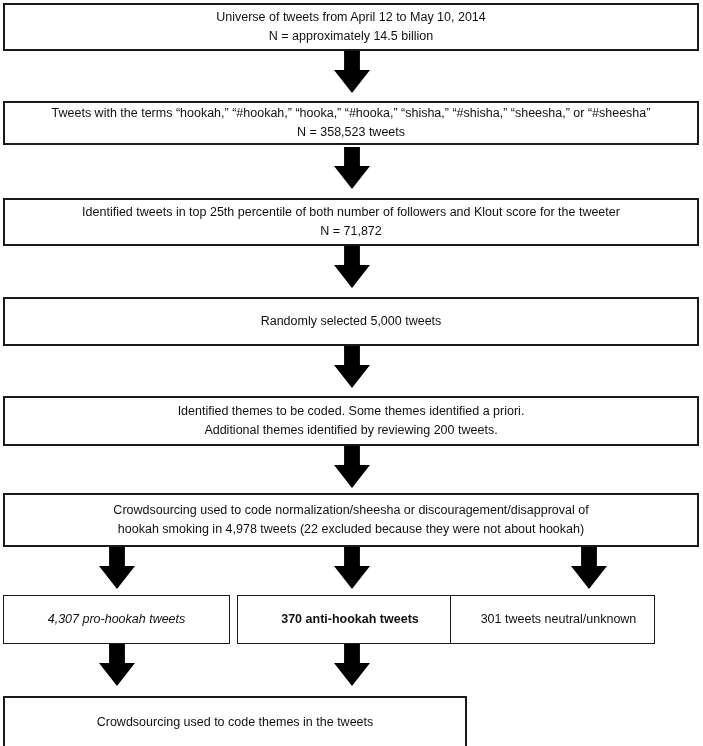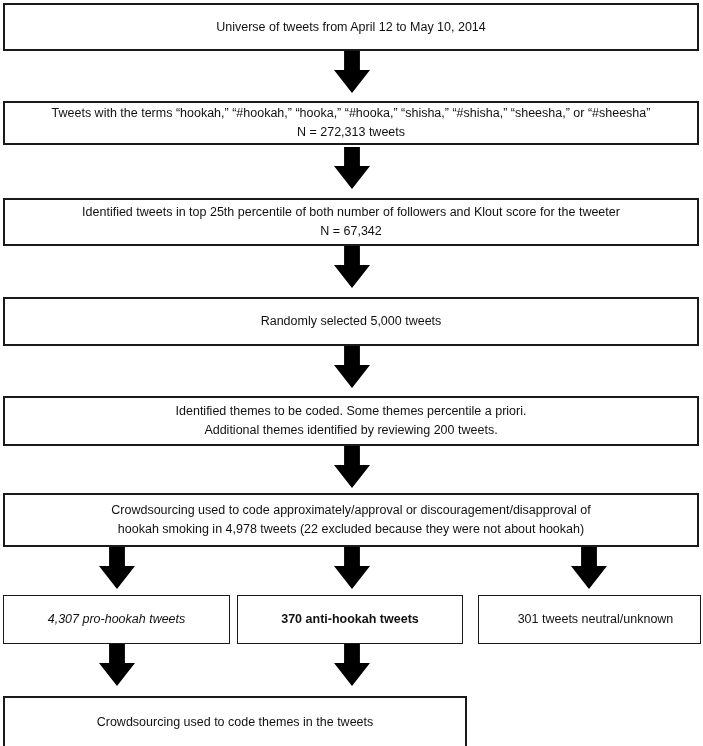--- a/index.html
+++ b/index.html
@@ -35,21 +35,21 @@
   .fullw { left: 3px; width: 696px; }
   .box-1 { top: 3px;   height: 48px; }
   .box-2 { top: 101px; height: 44px; }
   .box-3 { top: 198px; height: 48px; }
   .box-4 { top: 297px; height: 49px; }
   .box-5 { top: 396px; height: 50px; }
   .box-6 { top: 493px; height: 54px; }
   .branch { top: 595px; height: 49px; border-width: 1.5px; }
   .branch-1 { left: 3px;   width: 227px; font-style: italic; }
   .branch-2 { left: 237px; width: 226px; font-weight: bold; }
-  .branch-3 { left: 478px; width: 223px; padding-left: 12px; }
+  .branch-3 { left: 450px; width: 205px; padding-left: 12px; }
   .box-final { top: 696px; left: 3px; width: 464px; height: 53px; }
   .arrow {
     position: absolute;
     width: 36px;
     height: 42px;
     background: #000000;
     clip-path: polygon(28% 0, 72% 0, 72% 45%, 100% 45%, 50% 100%, 0 45%, 28% 45%);
   }
   .ax-mid   { left: 334px; }
   .ax-left  { left: 99px;  }
@@ -62,53 +62,54 @@
   .a6 { top: 547px; }
   .a7 { top: 644px; }
 </style>
 </head>
 <body>
 
 <div class="canvas">
 
   <div class="flowbox fullw box-1">
     <span>Universe of tweets from April 12 to May 10, 2014</span>
+    <span>N = approximately 14.5 billion</span>
   </div>
 
   <div class="arrow ax-mid a1"></div>
 
   <div class="flowbox fullw box-2">
     <span>Tweets with the terms “hookah,” “#hookah,” “hooka,” “#hooka,” “shisha,” “#shisha,” “sheesha,” or “#sheesha”</span>
-    <span>N = 272,313 tweets</span>
+    <span>N = 358,523 tweets</span>
   </div>
 
   <div class="arrow ax-mid a2"></div>
 
   <div class="flowbox fullw box-3">
     <span>Identified tweets in top 25th percentile of both number of followers and Klout score for the tweeter</span>
-    <span>N = 67,342</span>
+    <span>N = 71,872</span>
   </div>
 
   <div class="arrow ax-mid a3"></div>
 
   <div class="flowbox fullw box-4">
     <span>Randomly selected 5,000 tweets</span>
   </div>
 
   <div class="arrow ax-mid a4"></div>
 
   <div class="flowbox fullw box-5">
-    <span>Identified themes to be coded. Some themes percentile a priori.</span>
+    <span>Identified themes to be coded. Some themes identified a priori.</span>
     <span>Additional themes identified by reviewing 200 tweets.</span>
   </div>
 
   <div class="arrow ax-mid a5"></div>
 
   <div class="flowbox fullw box-6">
-    <span>Crowdsourcing used to code approximately/approval or discouragement/disapproval of</span>
+    <span>Crowdsourcing used to code normalization/sheesha or discouragement/disapproval of</span>
     <span>hookah smoking in 4,978 tweets (22 excluded because they were not about hookah)</span>
   </div>
 
   <div class="arrow ax-left a6"></div>
   <div class="arrow ax-mid a6"></div>
   <div class="arrow ax-right a6"></div>
 
   <div class="flowbox branch branch-1">
     <span>4,307 pro-hookah tweets</span>
   </div>

